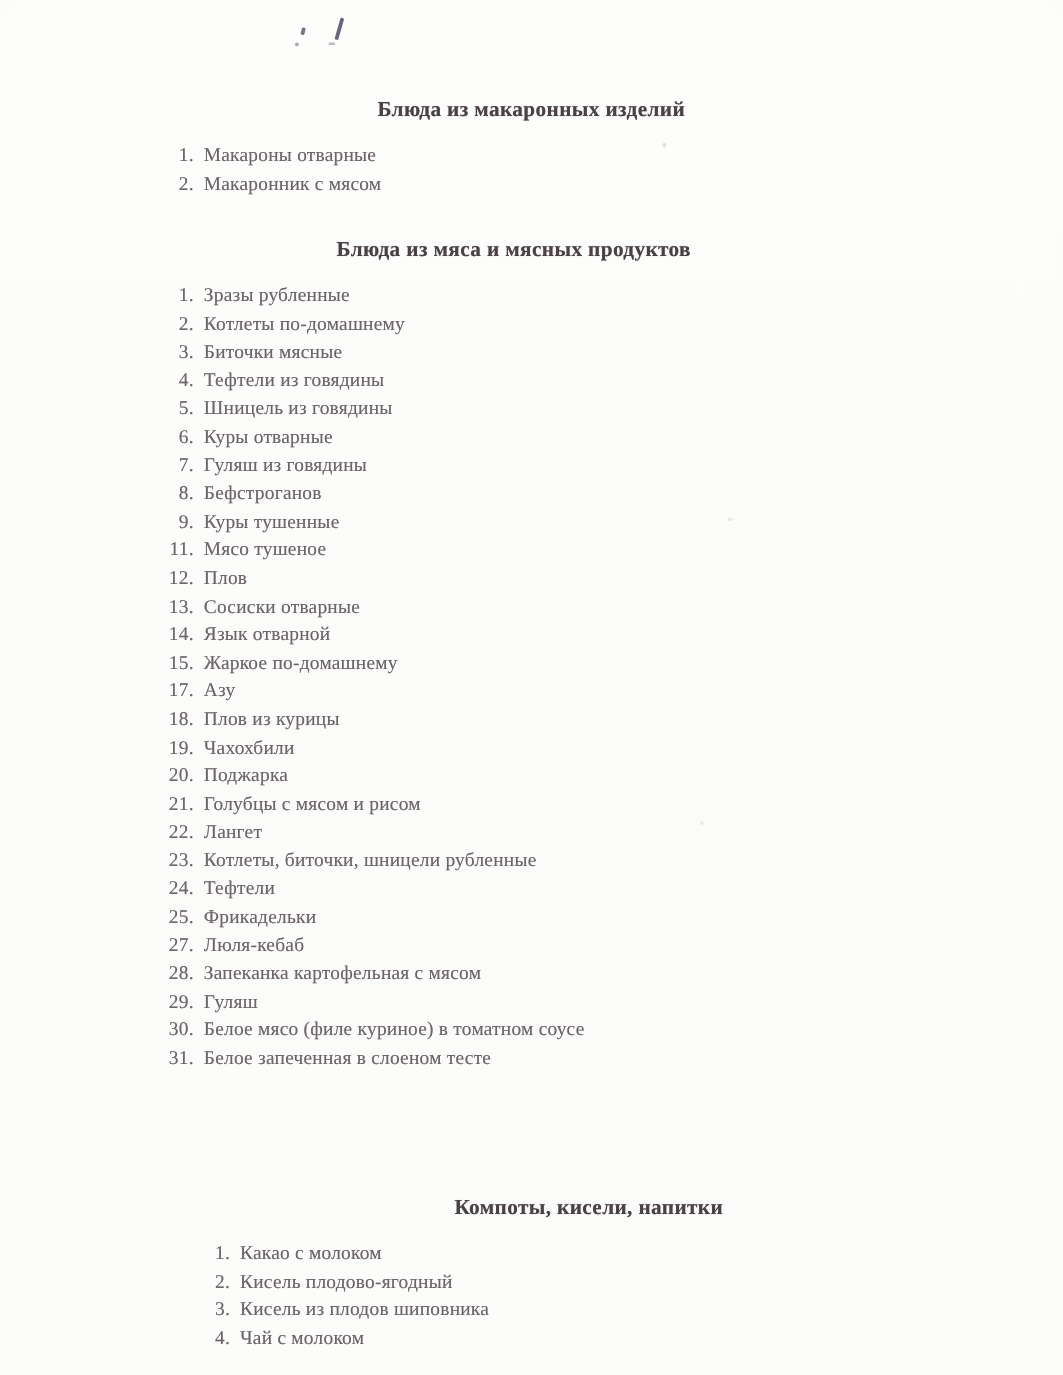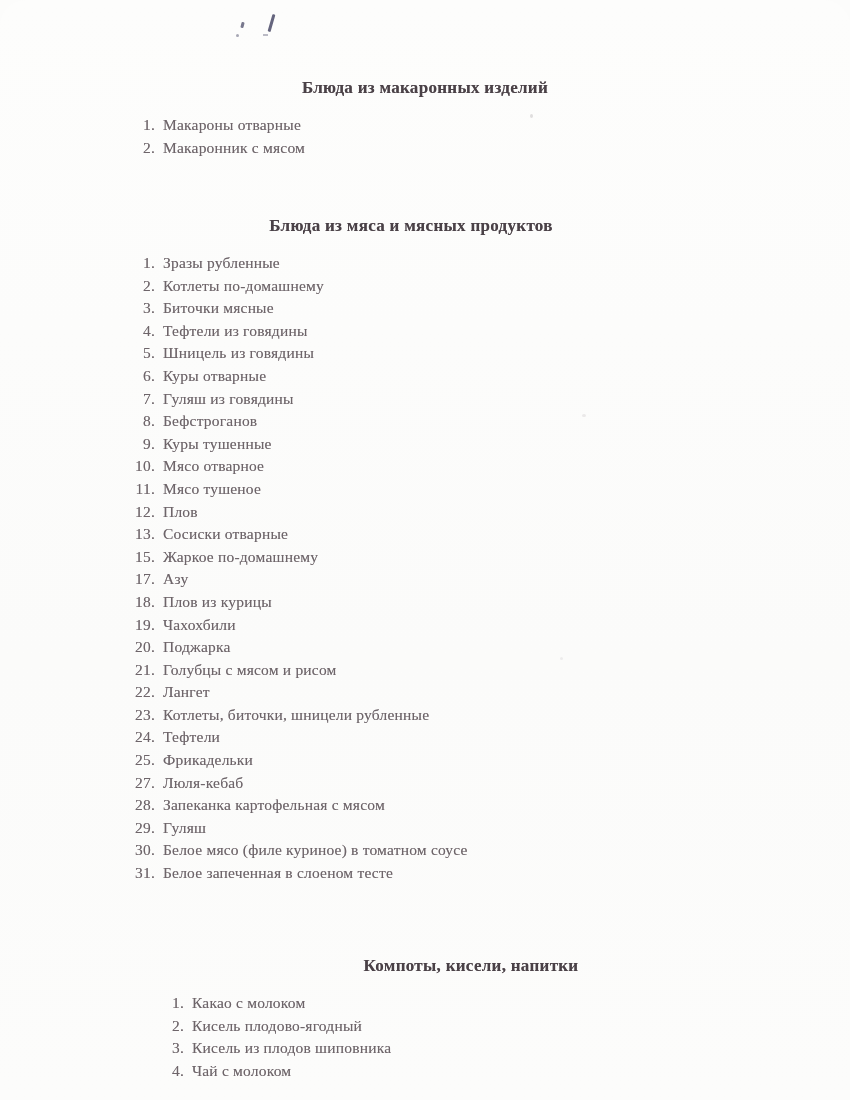--- a/index.html
+++ b/index.html
@@ -28,21 +28,21 @@
   .pm-dot2 { left: 236px; top: 34px; width: 3px; height: 3px; opacity: .45; border-radius: 50%; }
   .pm-stroke { left: 270px; top: 14px; width: 2.5px; height: 18px; opacity: .8; border-radius: 1px; transform: rotate(16deg); }
   .pm-tail { left: 263px; top: 34px; width: 5px; height: 2px; opacity: .35; }
   .speck { position: absolute; background: #8a8288; border-radius: 50%; }
   .sp1 { left: 530px; top: 114px; width: 3px; height: 4px; opacity: .25; }
   .sp2 { left: 582px; top: 414px; width: 4px; height: 3px; opacity: .15; }
   .sp3 { left: 560px; top: 657px; width: 3px; height: 3px; opacity: .12; }
 
   .menu-section { position: absolute; left: 0; width: 850px; }
   .sec-pasta  { top: 78px; }
-  .sec-meat   { top: 216px; }
+  .sec-meat   { top: 190px; }
   .sec-drinks { top: 956px; padding-left: 29px; }
 
   .section-title {
     margin: 0;
     text-align: center;
     font-size: 17px;
     line-height: 20px;
     font-weight: bold;
     color: #4a4147;
     letter-spacing: 0.3px;
@@ -136,34 +136,34 @@
         </li>
         <li>
           <span class="num">8.</span>
           <span class="txt">Бефстроганов</span>
         </li>
         <li>
           <span class="num">9.</span>
           <span class="txt">Куры тушенные</span>
         </li>
         <li>
-          <span class="num">10.</span>
-          <span class="txt">Мясо отварное</span>
-        </li>
-        <li>
           <span class="num">11.</span>
           <span class="txt">Мясо тушеное</span>
         </li>
         <li>
           <span class="num">12.</span>
           <span class="txt">Плов</span>
         </li>
         <li>
           <span class="num">13.</span>
           <span class="txt">Сосиски отварные</span>
+        </li>
+        <li>
+          <span class="num">14.</span>
+          <span class="txt">Язык отварной</span>
         </li>
         <li>
           <span class="num">15.</span>
           <span class="txt">Жаркое по-домашнему</span>
         </li>
         <li>
           <span class="num">17.</span>
           <span class="txt">Азу</span>
         </li>
         <li>

